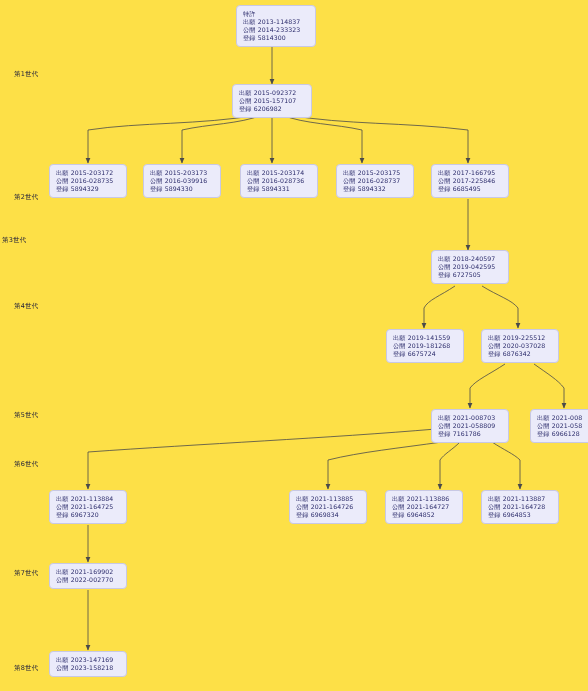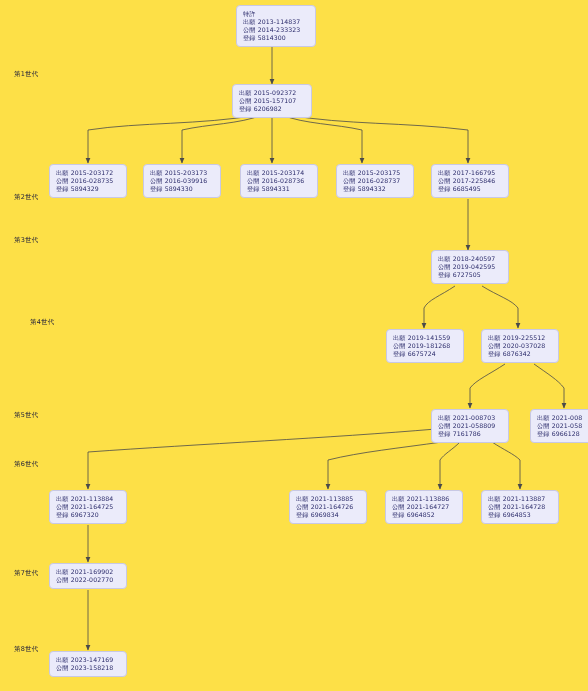--- a/index.html
+++ b/index.html
@@ -86,26 +86,26 @@
       <path d="M492,442 C504,450 514,454 520,460 L520,489"></path>
 
       <path d="M88,525 L88,562"></path>
 
       <path d="M88,590 L88,650"></path>
     </g>
   </svg>
 
   <div class="gen-label" style="left:14px; top:70px;">第1世代</div>
   <div class="gen-label" style="left:14px; top:153px;margin-top:40px;">第2世代</div>
-  <div class="gen-label" style="left:14px; top:236px;">第3世代</div>
-  <div class="gen-label" style="left:14px; top:318px;margin-left:16px;">第4世代</div>
+  <div class="gen-label" style="left:2px; top:236px;">第3世代</div>
+  <div class="gen-label" style="left:14px; top:302px;">第4世代</div>
   <div class="gen-label" style="left:14px; top:403px;margin-top:8px;">第5世代</div>
   <div class="gen-label" style="left:14px; top:460px;">第6世代</div>
   <div class="gen-label" style="left:14px; top:569px;text-align:center;">第7世代</div>
-  <div class="gen-label" style="left:14px; top:645px;">第8世代</div>
+  <div class="gen-label" style="left:14px; top:664px;">第8世代</div>
 
   <div class="node" style="left:236px; top:5px; width:80px;">
     <div class="node-title">特許</div>
     <div class="node-line">出願 2013-114837</div>
     <div class="node-line">公開 2014-233323</div>
     <div class="node-line">登録 5814300</div>
   </div>
 
   <div class="node" style="left:232px; top:84px; width:80px;">
     <div class="node-line">出願 2015-092372</div>

